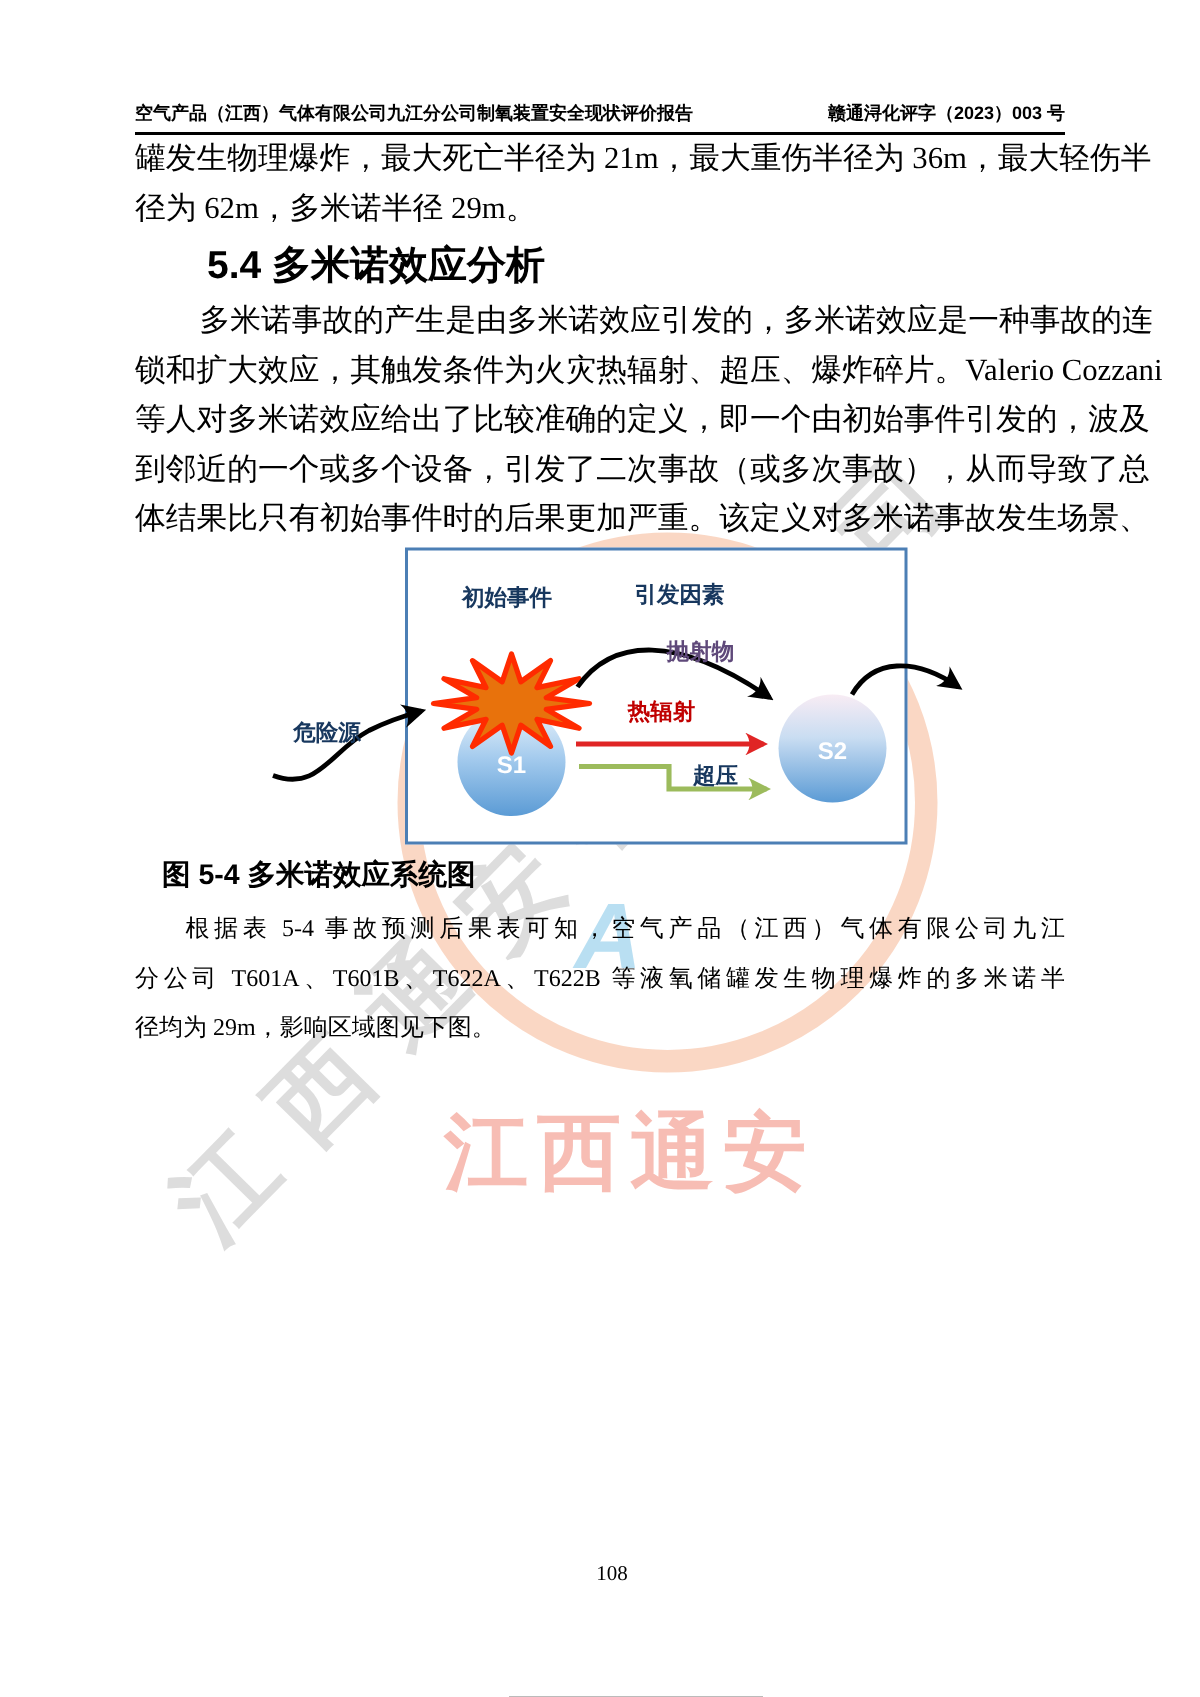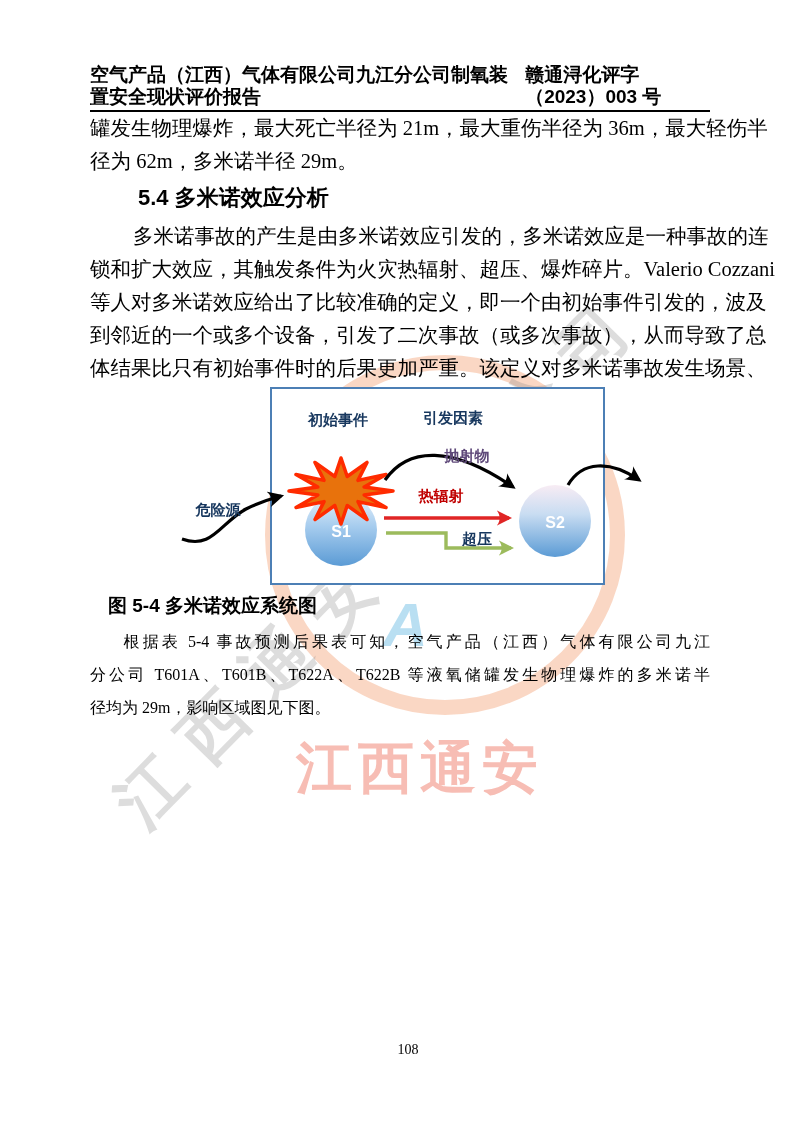--- a/index.html
+++ b/index.html
@@ -35,33 +35,33 @@
     position:absolute;left:296px;top:740px;
     font-family:"Liberation Sans","DejaVu Sans",sans-serif;
     font-size:56px;font-weight:bold;letter-spacing:6px;
     color:rgba(236,98,76,.42);white-space:nowrap;line-height:1;
   }
   
   .content{position:relative;z-index:1;padding:64px 90px 0 90px;}
   .hdr{
     display:flex;justify-content:space-between;align-items:flex-end;
     font-family:"Liberation Sans","DejaVu Sans",sans-serif;
-    font-size:19px;font-weight:bold;line-height:22px;
+    font-size:12px;font-weight:bold;line-height:22px;
     border-bottom:2px solid #000;padding-bottom:2px;
   }
   .body-text{font-size:20.5px;}
   .bline{
     line-height:33px;white-space:nowrap;
     text-align:justify;text-align-last:justify;
   }
   .bline.short{text-align-last:left;}
   .bline.ind{text-indent:2.1em;}
   .sec-head{
     font-family:"Liberation Sans","DejaVu Sans",sans-serif;
-    font-size:22px;font-weight:bold;line-height:32px;
+    font-size:26px;font-weight:bold;line-height:32px;
     margin:4px 0 6px 0;padding-left:48px;
   }
   
   .fig-wrap{position:relative;margin:2px 0 0 180px;width:335px;height:198px;}
   .fig-box{
     position:absolute;inset:0;background:#fff;
     border:2px solid #4C7FB5;box-sizing:border-box;
   }
   .fig-svg{position:absolute;left:-95px;top:0;overflow:visible;}
   .fig-svg text{font-family:"Liberation Sans","DejaVu Sans",sans-serif;font-weight:bold;}

